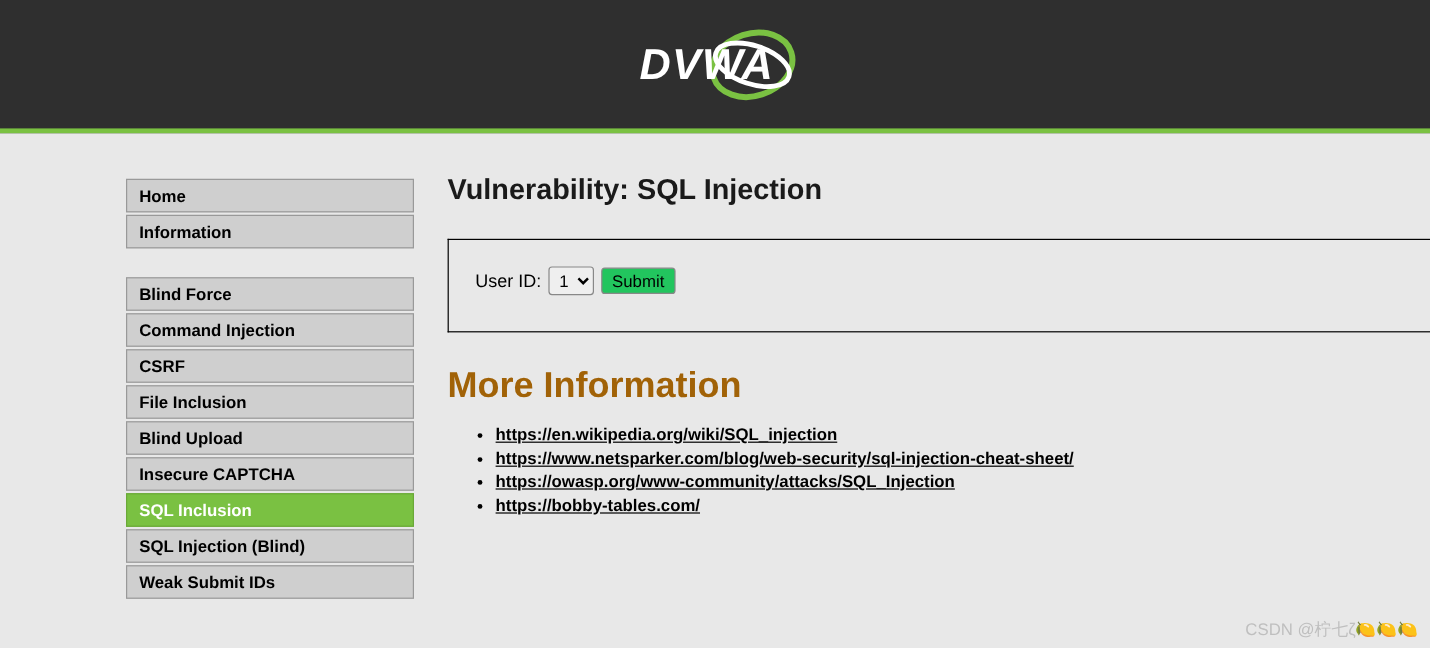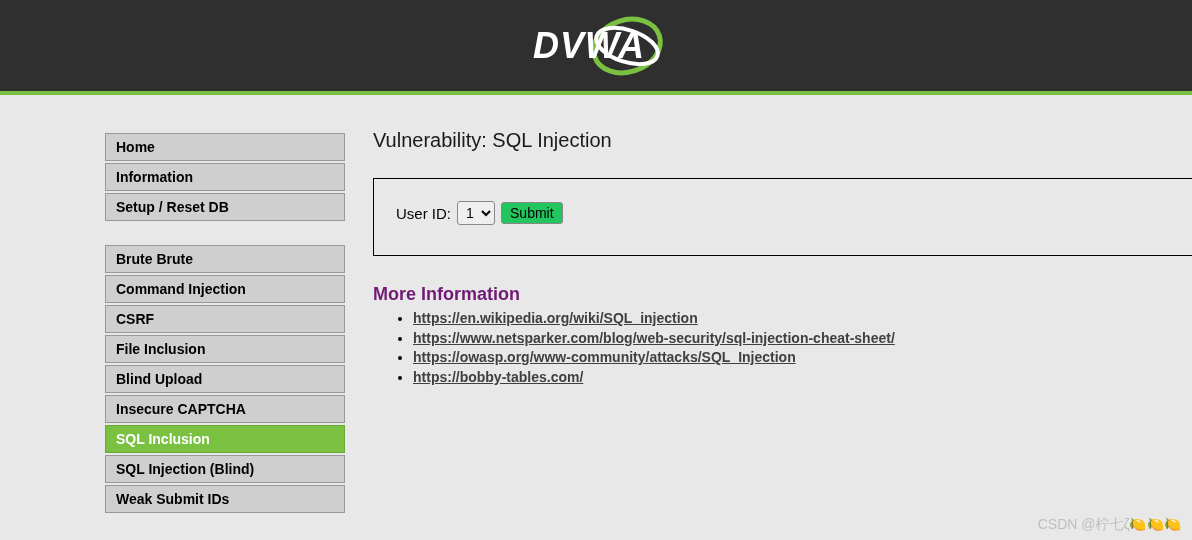--- a/index.html
+++ b/index.html
@@ -10,21 +10,21 @@
     body {
       font-family: Arial, Helvetica, sans-serif;
       background: #e8e8e8;
       width: 1192px;
       height: 540px;
       overflow: hidden;
       position: relative;
     }
     .header-band {
       background: #2f2f2f;
-      height: 95px;
+      height: 111px;
       width: 100%;
       margin: 0;
       display: flex;
       justify-content: center;
       align-items: center;
       position: relative;
       border-bottom: 4px solid #7ac142;
     }
     .header-inner {
       margin-left: 100px;
@@ -77,22 +77,22 @@
     .menu-item.active {
       background: #7ac142;
       color: #fff;
       border: 1px solid #6aa838;
     }
     .content {
       padding-left: 28px;
       flex: 1;
     }
     .page-title {
-      font-size: 20px;
-      font-weight: normal;
+      font-size: 24px;
+      font-weight: bold;
       color: #1a1a1a;
       margin-bottom: 26px;
       margin-top: -4px;
     }
     .input-panel {
       border: 1px solid #000;
       border-right: none;
       padding: 22px 22px 30px 22px;
       margin-bottom: 28px;
     }
@@ -114,35 +114,35 @@
     }
     button.submit-btn {
       font-size: 14px;
       padding: 2px 8px;
       border: 1px solid #888;
       border-radius: 3px;
       background: #22c55e;
       cursor: pointer;
     }
     .more-info-heading {
-      font-size: 18px;
-      font-weight: bold;
-      color: #701a75;
-      margin-bottom: 4px;
+      font-size: 30px;
+      font-weight: bold;
+      color: #a16207;
+      margin-bottom: 14px;
     }
     ul.info-list {
       list-style: disc;
       padding-left: 40px;
     }
     ul.info-list li {
       line-height: 1.4;
       font-size: 14px;
     }
     ul.info-list li a {
-      color: #404040;
+      color: #000000;
       font-weight: bold;
       text-decoration: underline;
     }
     .watermark {
       position: absolute;
       right: 10px;
       bottom: 6px;
       font-size: 14px;
       color: #bfbfbf;
       font-family: sans-serif;
@@ -162,24 +162,23 @@
     </div>
   </div>
 </div>
 
 <div class="page-row">
 
   <div class="sidebar">
     <div class="menu-group" id="group1">
         <a class="menu-item">Home</a>
         <a class="menu-item">Information</a>
-        <a class="menu-item">Setup / Reset DB</a>
       </div>
     <div class="menu-group" id="group2">
-        <a class="menu-item">Brute Brute</a>
+        <a class="menu-item">Blind Force</a>
         <a class="menu-item">Command Injection</a>
         <a class="menu-item">CSRF</a>
         <a class="menu-item">File Inclusion</a>
         <a class="menu-item">Blind Upload</a>
         <a class="menu-item">Insecure CAPTCHA</a>
         <a class="menu-item active">SQL Inclusion</a>
         <a class="menu-item">SQL Injection (Blind)</a>
         <a class="menu-item">Weak Submit IDs</a>
       </div>
   </div>

